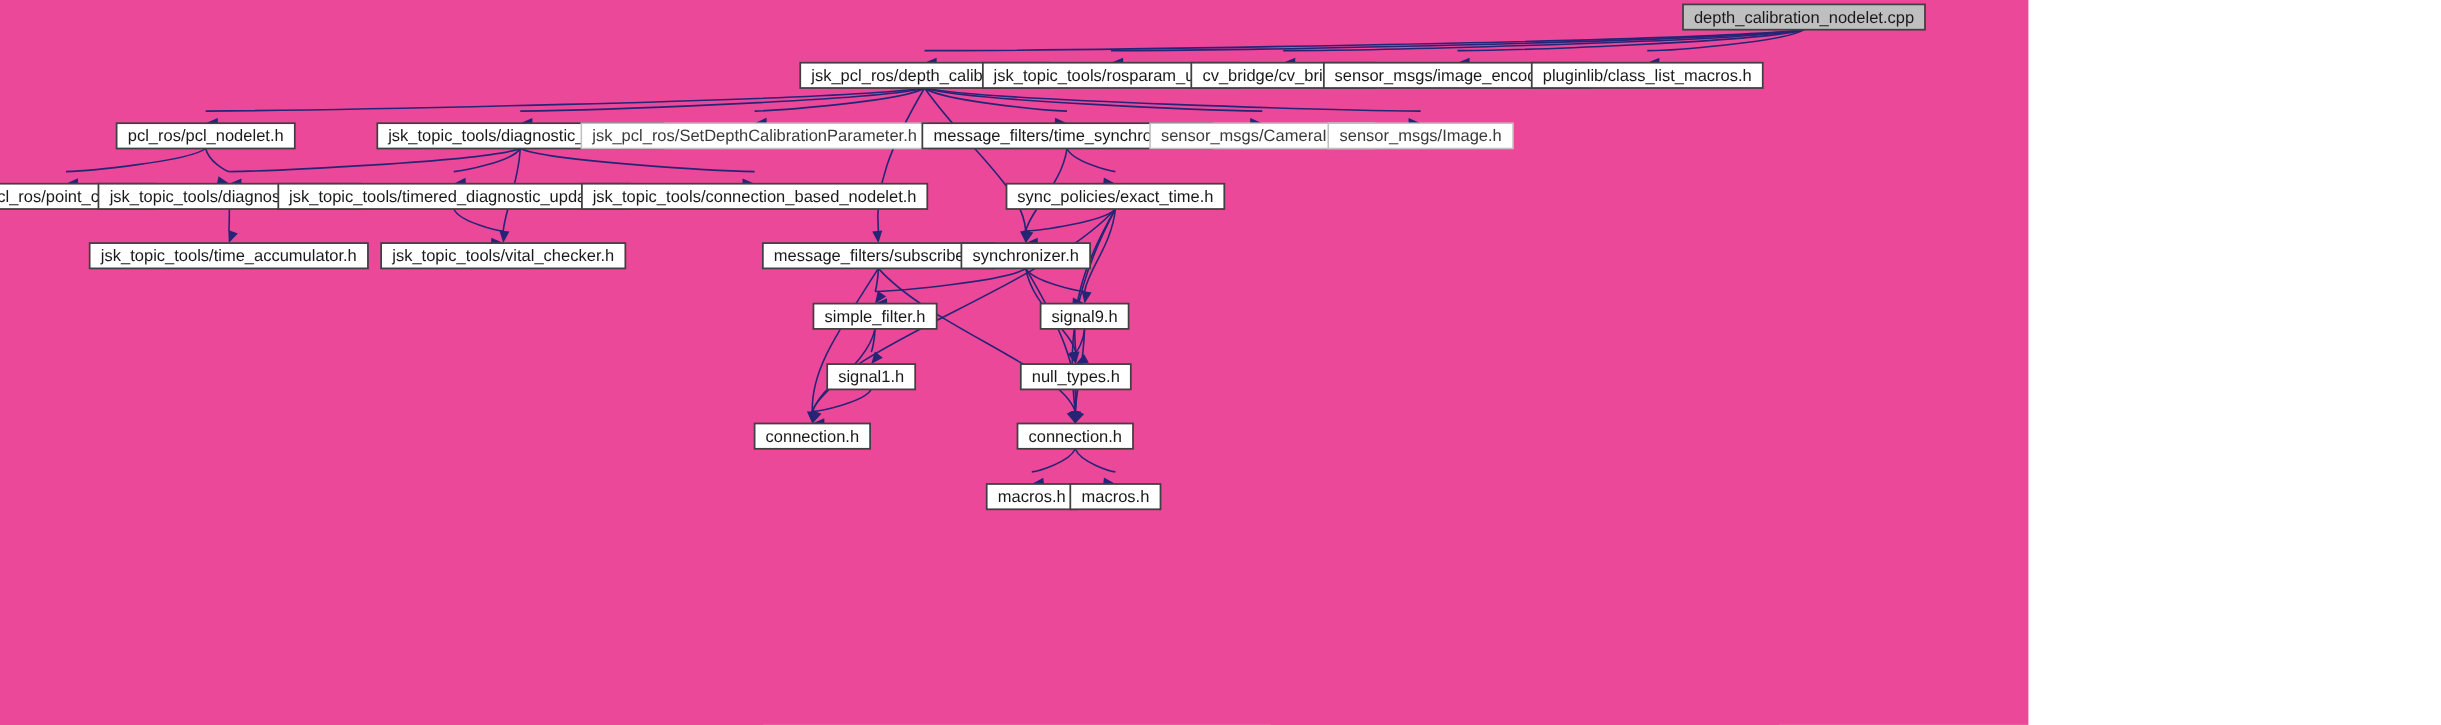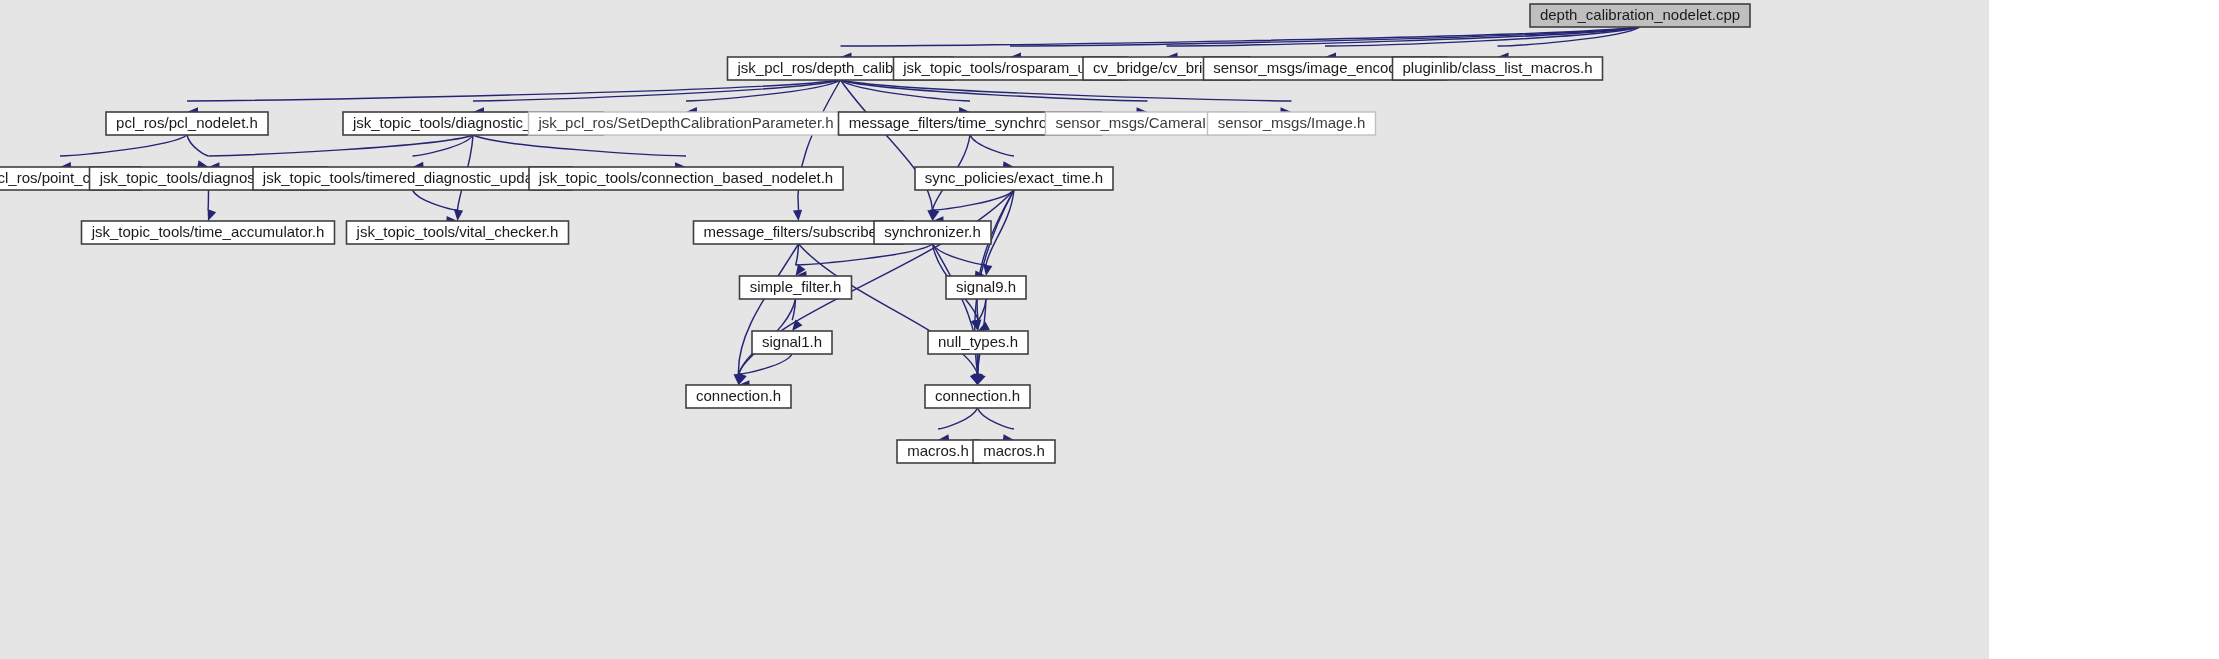--- a/index.html
+++ b/index.html
@@ -1,17 +1,17 @@
 <!DOCTYPE html>
 <html><head>
 <meta charset="utf-8">
 <style>
   html,body{margin:0;padding:0;background:#ffffff;}
   body{font-family:"Liberation Sans",sans-serif;}
-  #graph-wrap{position:relative;width:1989px;height:659px;background:#e5e5e5;overflow:hidden;}
+  #graph-wrap{position:relative;width:1844px;height:659px;background:#ec4899;overflow:hidden;}
   svg#graph{position:absolute;left:0;top:0;width:2219px;height:659px;display:block;}
   .node-box{fill:#ffffff;stroke:#404040;stroke-width:1.6;}
   .node-box.root{fill:#bfbfbf;stroke:#404040;stroke-width:1.6;}
   .node-box.leaf{fill:#ffffff;stroke:#c0c0c0;stroke-width:1.4;}
   .node-label{font-family:"Liberation Sans",sans-serif;font-size:15px;fill:#1a1a1a;dominant-baseline:middle;text-anchor:middle;}
   .node-label.leaf-label{fill:#3b3b3b;}
   .edge{fill:none;stroke:#252576;stroke-width:1.45;}
   .arrowhead{fill:#252576;}
 </style>
 </head>

